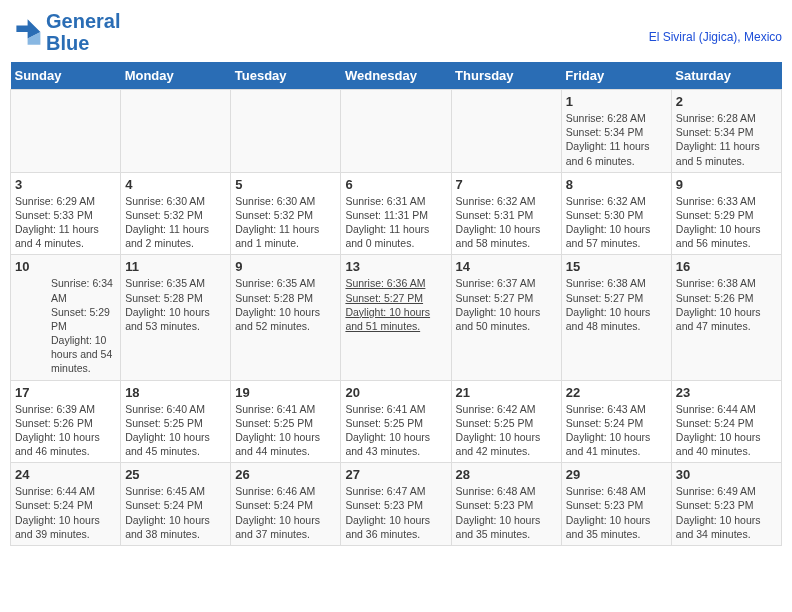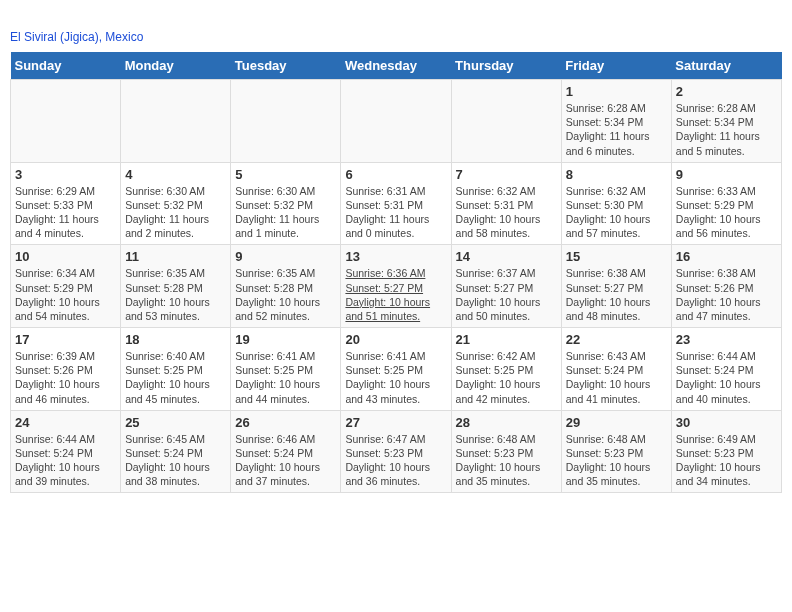--- a/index.html
+++ b/index.html
@@ -89,20 +89,30 @@
       background-color: #fff;
     }
     .empty {
       background-color: #f9f9f9 !important;
     }
   </style>
 </head>
 <body>
 
 <div class="header">
+  <div class="logo">
+    <svg class="logo-icon" viewBox="0 0 40 40">
+      <polygon points="22,4 38,20 22,28 22,20 8,20 8,12 22,12" fill="#2a6db5"></polygon>
+      <polygon points="22,28 38,20 38,36 22,36" fill="#5599d5" opacity="0.7"></polygon>
+    </svg>
+    <div class="logo-text">
+      <div><span>General</span></div>
+      <div><span style="color:#2a6db5">Blue</span></div>
+    </div>
+  </div>
   <div class="title-block">
     <h2>El Siviral (Jigica), Mexico</h2>
   </div>
 </div>
 
 <table>
   <thead>
     <tr>
     <th>Sunday</th>
         <th>Monday</th>
@@ -148,21 +158,21 @@
         </td>
         <td>
           <span class="day-num">5</span>
           <div class="day-info" style="white-space: pre-line;">Sunrise: 6:30 AM
 Sunset: 5:32 PM
 Daylight: 11 hours and 1 minute.</div>
         </td>
         <td>
           <span class="day-num">6</span>
           <div class="day-info" style="white-space: pre-line;">Sunrise: 6:31 AM
-Sunset: 5:31 PM
+Sunset: 11:31 PM
 Daylight: 11 hours and 0 minutes.</div>
         </td>
         <td>
           <span class="day-num">7</span>
           <div class="day-info" style="white-space: pre-line;">Sunrise: 6:32 AM
 Sunset: 5:31 PM
 Daylight: 10 hours and 58 minutes.</div>
         </td>
         <td>
           <span class="day-num">8</span>
@@ -173,21 +183,21 @@
         <td>
           <span class="day-num">9</span>
           <div class="day-info" style="white-space: pre-line;">Sunrise: 6:33 AM
 Sunset: 5:29 PM
 Daylight: 10 hours and 56 minutes.</div>
         </td>
       </tr>
       <tr>
         <td>
           <span class="day-num">10</span>
-          <div class="day-info" style="white-space: pre-line;">Sunrise: 6:34 AM
+          <div class="day-info" style="white-space: pre-line; margin-left: 36px;">Sunrise: 6:34 AM
 Sunset: 5:29 PM
 Daylight: 10 hours and 54 minutes.</div>
         </td>
         <td>
           <span class="day-num">11</span>
           <div class="day-info" style="white-space: pre-line;">Sunrise: 6:35 AM
 Sunset: 5:28 PM
 Daylight: 10 hours and 53 minutes.</div>
         </td>
         <td>

